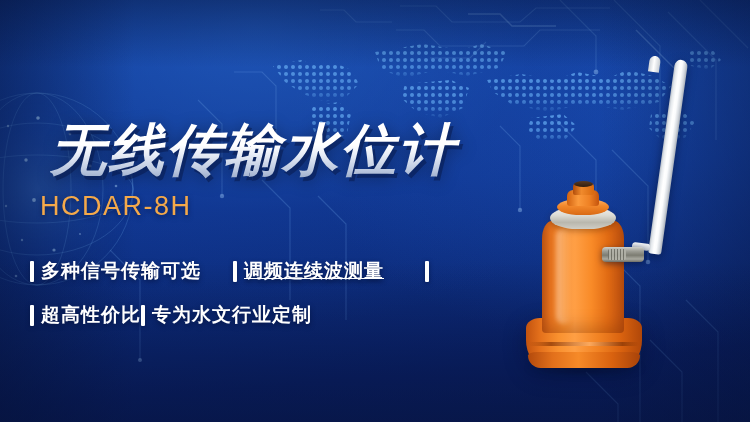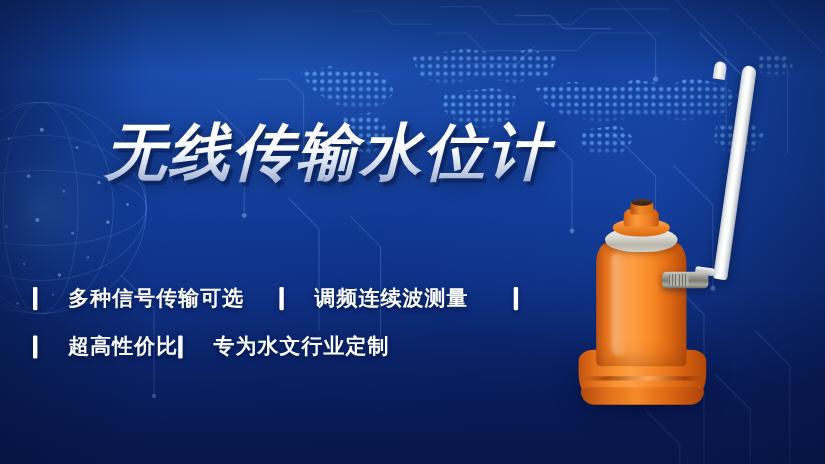--- a/index.html
+++ b/index.html
@@ -61,23 +61,22 @@
     font-weight: bold;
     letter-spacing: 2px;
     line-height: 1.06;
     font-style: italic;
     background: linear-gradient(to bottom, #ffffff 0%, #ffffff 42%, #e9eef7 58%, #b9c6de 86%, #9aabca 100%);
     -webkit-background-clip: text;
     background-clip: text;
     color: transparent;
     -webkit-text-fill-color: transparent;
     filter: drop-shadow(3px 4px 0px rgba(8,26,76,0.55)) drop-shadow(0 2px 8px rgba(0,0,0,0.35));
-    margin: 0;
+    margin: 12px;
     white-space: nowrap;
-    text-align: center;
   }
   .subtitle {
     margin: 12px 0 0 2px;
     font-size: 27px;
     font-weight: normal;
     color: #f4a94a;
     letter-spacing: 1.5px;
     text-shadow: 0 2px 5px rgba(5,18,60,0.6);
   }
 
@@ -94,33 +93,32 @@
   }
   .feature {
     display: flex;
     align-items: center;
     color: #ffffff;
     font-size: 19px;
     font-weight: bold;
     letter-spacing: 1px;
     text-shadow: 0 2px 5px rgba(4,16,56,0.75);
     white-space: nowrap;
-    gap: 21px;
   }
   .bar {
     display: inline-block;
     width: 4px;
     height: 21px;
     background: #ffffff;
     margin-right: 7px;
     border-radius: 1px;
     box-shadow: 0 1px 4px rgba(4,16,56,0.6);
   }
   .f-gap-a { margin-right: 32px; }
-  .f-gap-b { margin-right: 41px; }
+  .f-gap-b { margin-right: 41px; text-decoration: underline; }
 
   
   .product {
     position: absolute;
     right: 0; top: 0;
     width: 230px; height: 422px;
     z-index: 5;
   }
   .antenna {
     position: absolute;
@@ -375,20 +373,21 @@
     <div class="connector-knurl"></div>
     <div class="collar"></div>
     <div class="collar-ring"></div>
     <div class="neck"></div>
     <div class="cap"></div>
     <div class="cap-top"></div>
   </div>
 
   <div class="content">
     <h1 class="title">无线传输水位计</h1>
+    <div class="subtitle">HCDAR-8H</div>
   </div>
 
   <div class="features">
     <div class="feature-row">
       <div class="feature f-gap-a">
         <span class="bar"></span>
         <span>多种信号传输可选</span>
       </div>
       <div class="feature f-gap-b">
         <span class="bar"></span>

